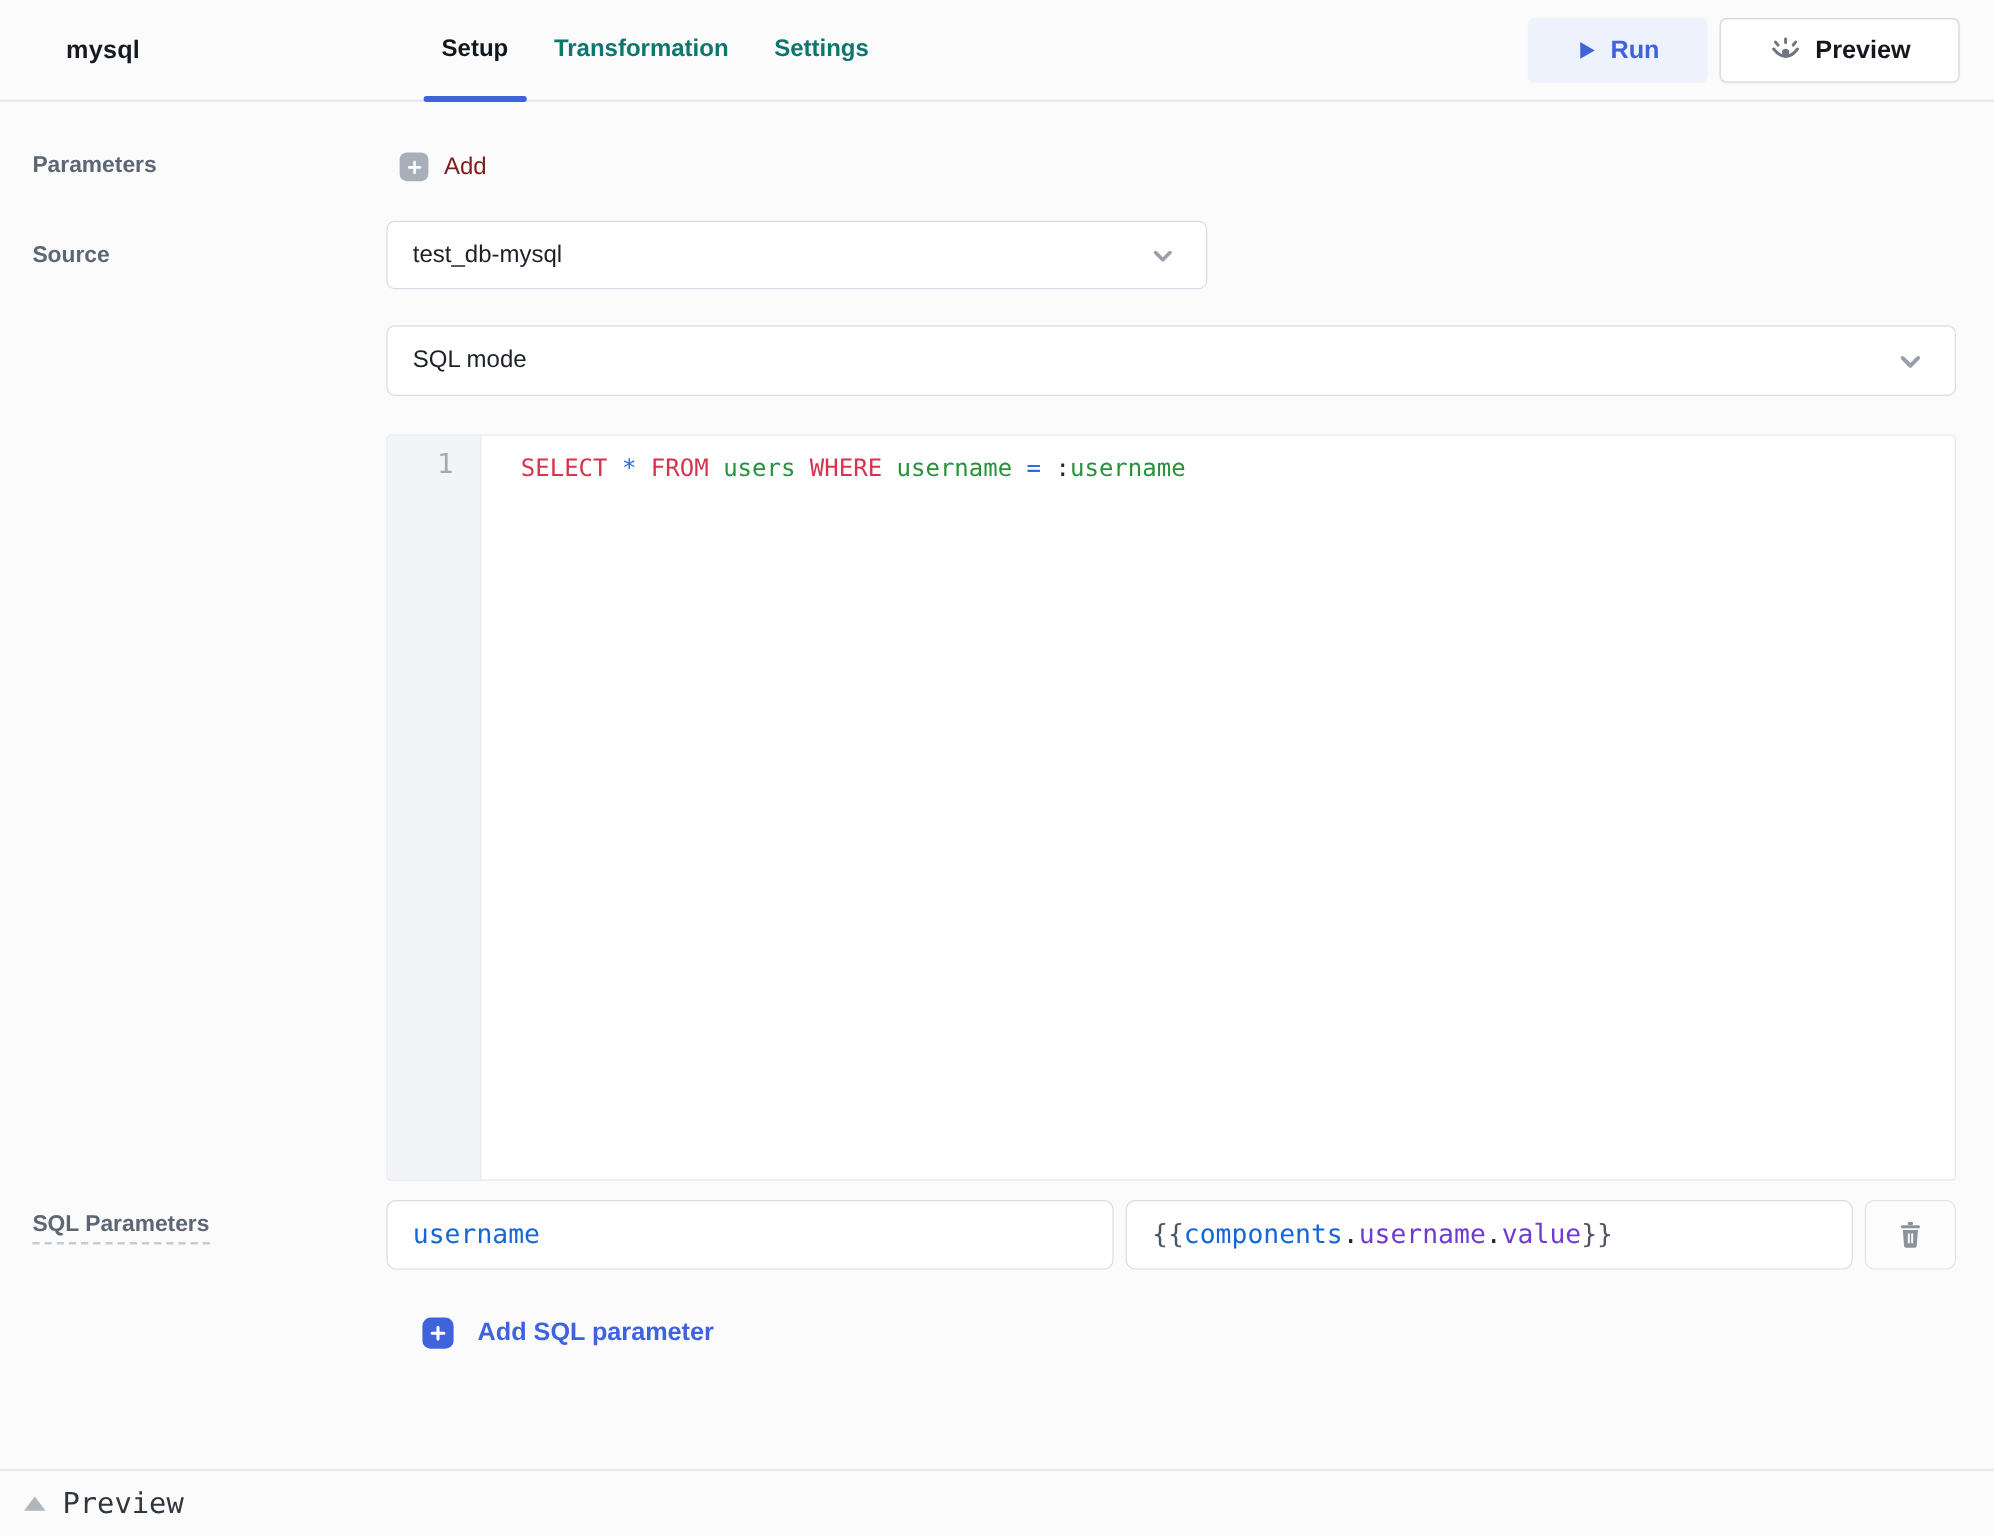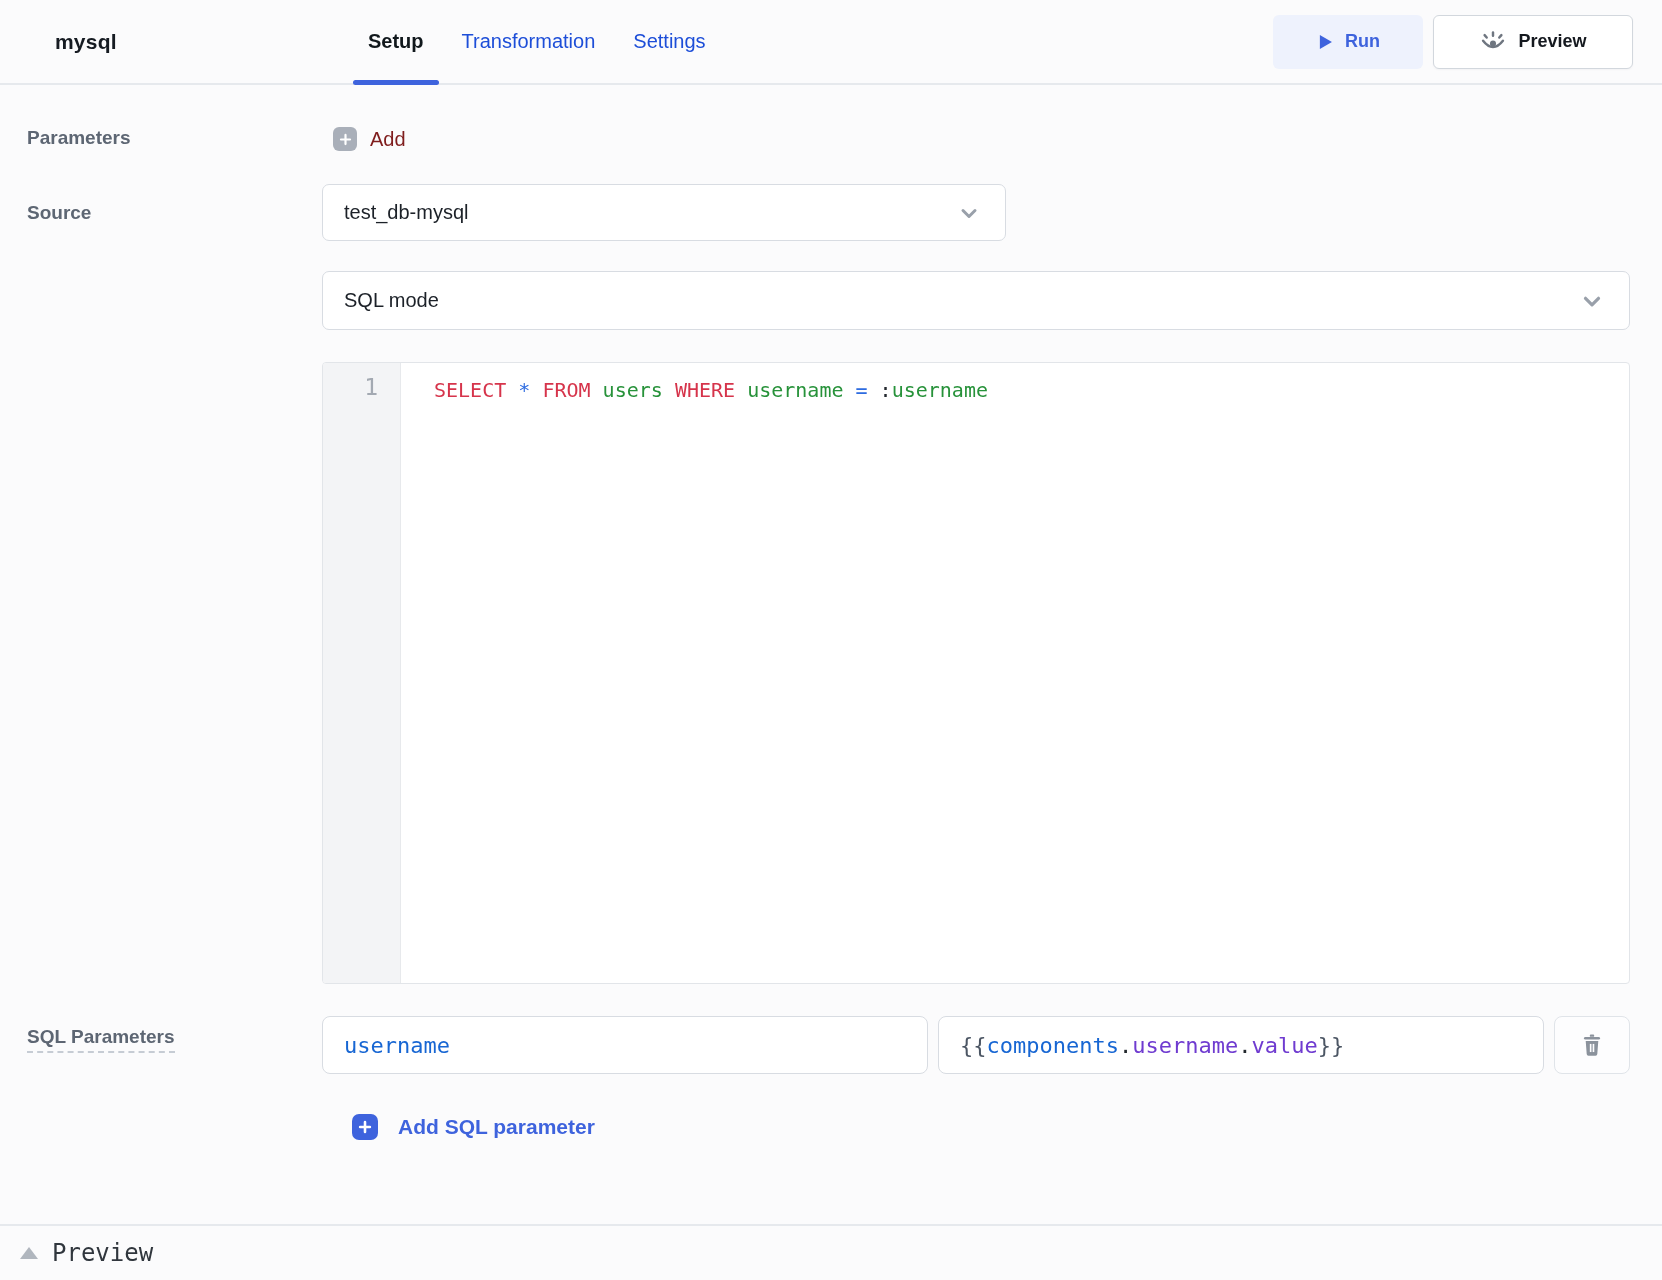--- a/index.html
+++ b/index.html
@@ -22,33 +22,33 @@
     background: var(--page_bg, #fbfbfc);
   }
   .title { font-size: 21px; font-weight: 700; color: #161b22; letter-spacing: 0.2px; }
   .tabs {
     position: absolute; left: 353px; top: 0; bottom: 0;
     display: flex; gap: 8px; align-items: stretch;
   }
   .tab {
     display: flex; align-items: center;
     padding: 0 15px;
-    font-size: 20px; font-weight: 400;
-    color: #1d4ed8; cursor: pointer; position: relative;
+    font-size: 20px; font-weight: 700;
+    color: #0f766e; cursor: pointer; position: relative;
   }
   .tab.active { color: #11181c; font-weight: 700; }
   .tab.active::after {
     content: ""; position: absolute; left: 0; right: 0; bottom: -2px;
     height: 5px; border-radius: 3px; background: var(--accent, #3e63dd);
   }
   .header-actions { margin-left: auto; display: flex; gap: 10px; align-items: center; }
   .btn {
     display: flex; align-items: center; justify-content: center; gap: 11px;
     height: 54px; border-radius: 6px; cursor: pointer;
-    font-family: "Liberation Sans", sans-serif; font-size: 18px; font-weight: 700;
+    font-family: "Liberation Sans", sans-serif; font-size: 21px; font-weight: 700;
     border: none;
   }
   .run-btn { width: 150px; background: var(--run_bg, #eef2fd); color: var(--accent, #3e63dd); }
   .preview-btn {
     width: 200px; background: #ffffff; color: #15191f;
     border: 1px solid #d2d7dd; box-shadow: 0 1px 2px rgba(16,24,40,.04);
   }
   .icon { display: inline-flex; align-items: center; justify-content: center; }
 
   
@@ -100,21 +100,21 @@
     font-family: "DejaVu Sans Mono", monospace;
     font-size: 23px; color: var(--line_number, #a3a9b2);
   }
   .code-area {
     flex: 1; padding: 12px 10px 0 33px;
     font-family: "DejaVu Sans Mono", monospace;
     font-size: 20px; line-height: 31px; white-space: pre;
   }
 
   
-  .row-sqlparams { margin-top: 32px; height: 58px; }
+  .row-sqlparams { margin-top: 16px; height: 58px; }
   .row-sqlparams .label-col { align-items: flex-start; padding-top: 10px; }
   .param-fields { display: flex; gap: 10px; height: 100%; }
   .param-input {
     flex: 1 1 0; background: #ffffff;
     border: 1px solid var(--border, #d8dce2); border-radius: 8px;
     display: flex; align-items: center; padding: 0 21px;
     font-family: "DejaVu Sans Mono", monospace; font-size: 22px;
     cursor: text; overflow: hidden; white-space: pre;
   }
   .trash-btn {

